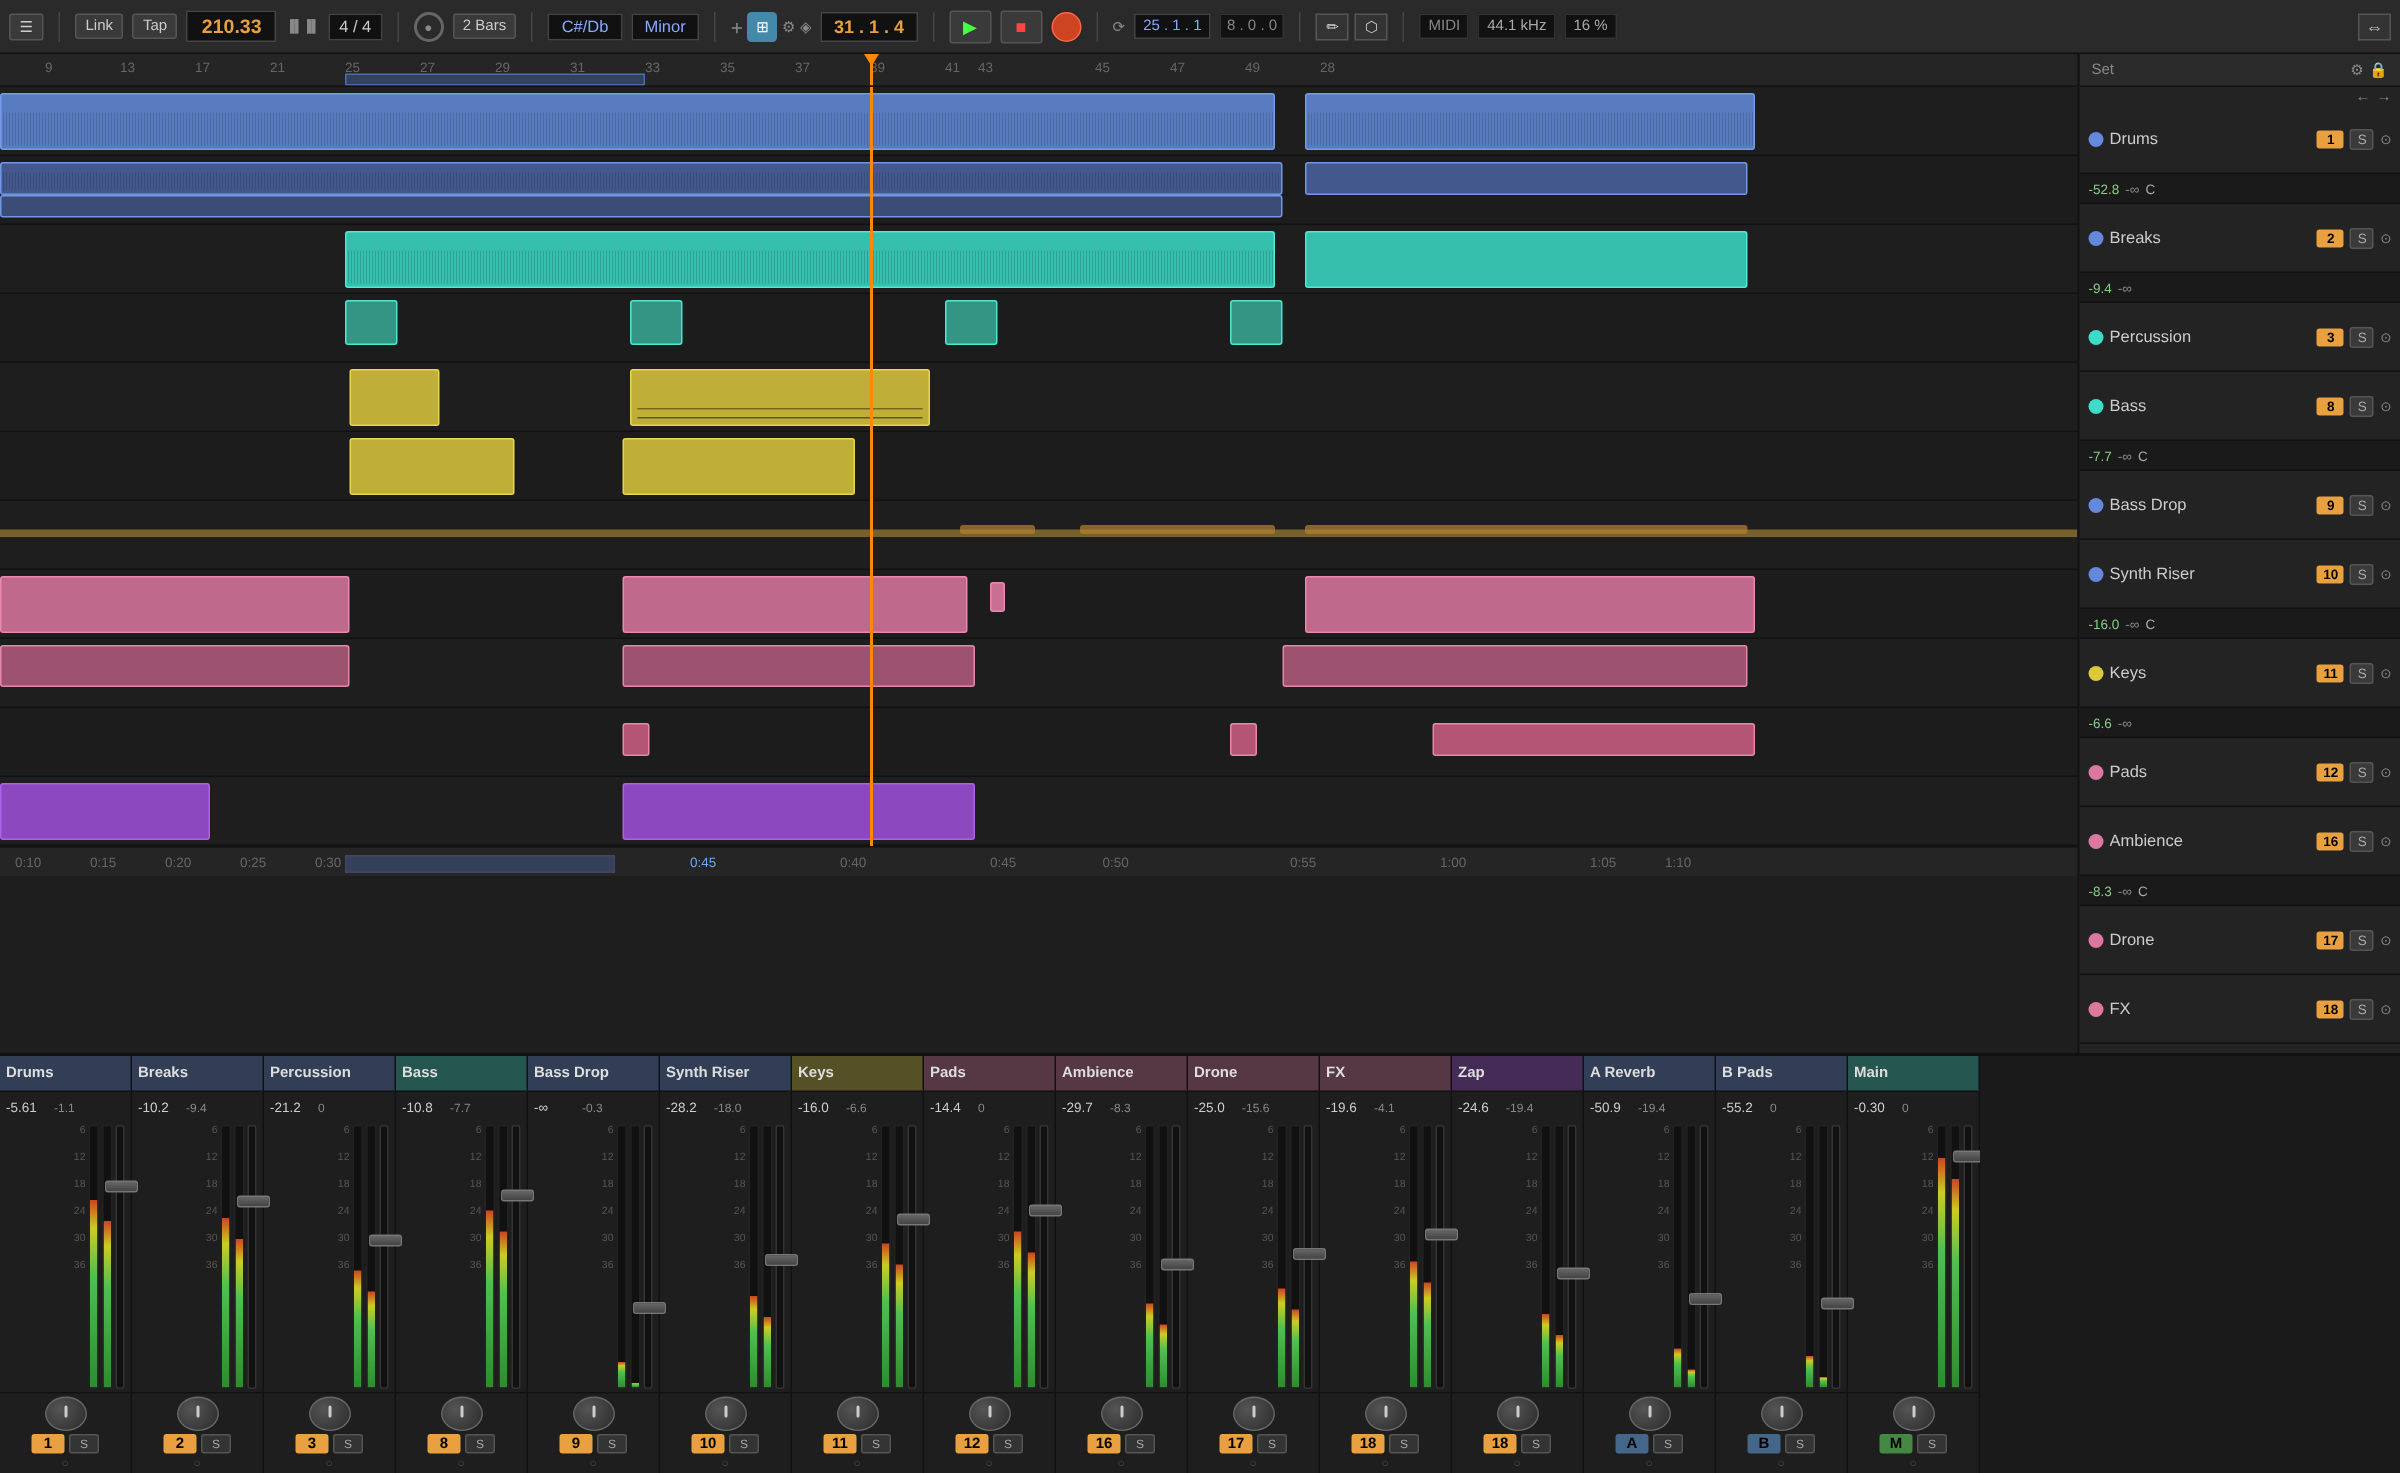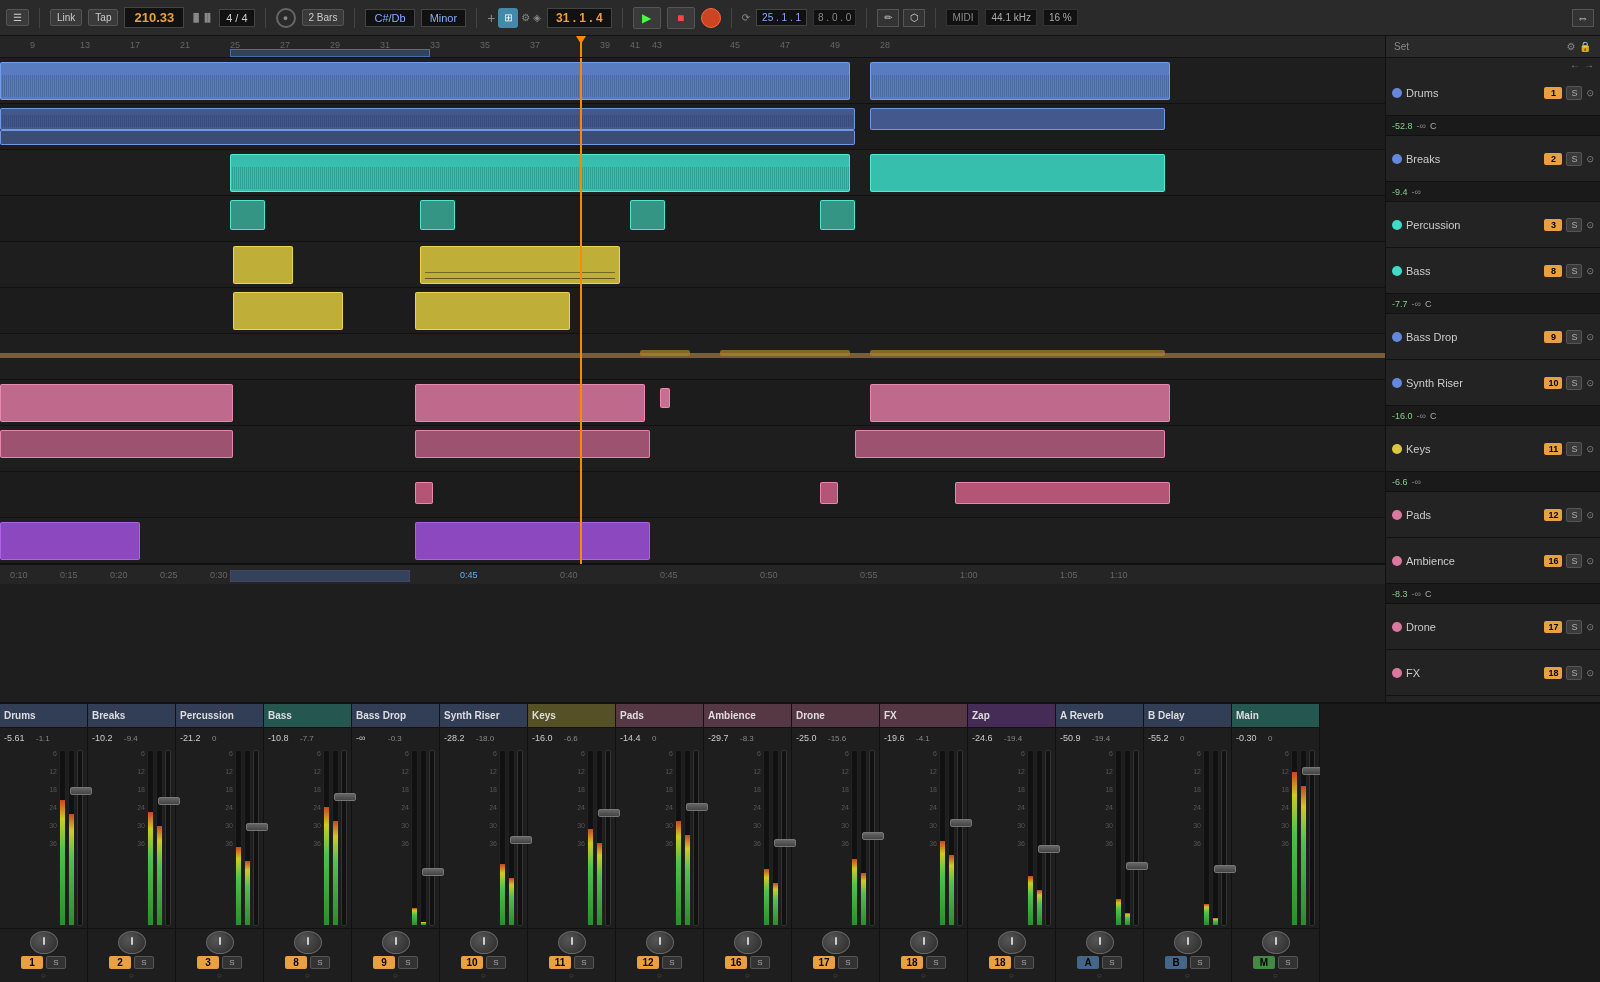--- a/index.html
+++ b/index.html
@@ -465,21 +465,21 @@
       <div class="tl-num" style="left:80px">13</div>
       <div class="tl-num" style="left:130px">17</div>
       <div class="tl-num" style="left:180px">21</div>
       <div class="tl-num" style="left:230px">25</div>
       <div class="tl-num" style="left:280px">27</div>
       <div class="tl-num" style="left:330px">29</div>
       <div class="tl-num" style="left:380px">31</div>
       <div class="tl-num" style="left:430px">33</div>
       <div class="tl-num" style="left:480px">35</div>
       <div class="tl-num" style="left:530px">37</div>
-      <div class="tl-num" style="left:600px">39</div>
+      <div class="tl-num" style="left:580px">39</div>
       <div class="tl-num" style="left:630px">41</div>
       <div class="tl-num" style="left:652px">43</div>
       <div class="tl-num" style="left:730px">45</div>
       <div class="tl-num" style="left:780px">47</div>
       <div class="tl-num" style="left:830px">49</div>
       <div class="tl-num" style="left:880px">28</div>
 
       <div style="position:absolute;left:230px;width:200px;height:8px;bottom:0;background:rgba(100,150,255,0.25);border:1px solid rgba(100,150,255,0.5)"></div>
 
       <div class="playhead-indicator" style="left:580px">
@@ -591,21 +591,21 @@
 
     <div style="height:20px;background:#252525;border-top:1px solid #111;display:flex;align-items:center;overflow:hidden;position:relative">
       <div style="position:absolute;left:10px;font-size:9px;color:#666">0:10</div>
       <div style="position:absolute;left:60px;font-size:9px;color:#666">0:15</div>
       <div style="position:absolute;left:110px;font-size:9px;color:#666">0:20</div>
       <div style="position:absolute;left:160px;font-size:9px;color:#666">0:25</div>
       <div style="position:absolute;left:210px;font-size:9px;color:#666">0:30</div>
       <div style="position:absolute;left:460px;font-size:9px;color:#66aaff">0:45</div>
       <div style="position:absolute;left:560px;font-size:9px;color:#666">0:40</div>
       <div style="position:absolute;left:660px;font-size:9px;color:#666">0:45</div>
-      <div style="position:absolute;left:760px;font-size:9px;color:#666">0:50</div>
+      <div style="position:absolute;left:735px;font-size:9px;color:#666">0:50</div>
       <div style="position:absolute;left:860px;font-size:9px;color:#666">0:55</div>
       <div style="position:absolute;left:960px;font-size:9px;color:#666">1:00</div>
       <div style="position:absolute;left:1060px;font-size:9px;color:#666">1:05</div>
       <div style="position:absolute;left:1110px;font-size:9px;color:#666">1:10</div>
 
       <div style="position:absolute;left:230px;width:180px;height:12px;bottom:2px;background:rgba(100,150,255,0.25);border:1px solid #446"></div>
     </div>
   </div>
 
   <div id="track-list">
@@ -1227,21 +1227,21 @@
     <div class="ch-bottom">
       <div class="ch-knob" title="Pan"></div>
       <div style="display:flex;align-items:center;gap:3px">
         <div class="ch-num-badge" style="background:#446688">A</div>
         <div class="ch-solo-btn">S</div>
       </div>
       <div style="font-size:8px;color:#555;cursor:pointer">○</div>
     </div>
   </div>
       <div class="channel-strip">
-    <div class="ch-name ch-name-breaks">B Delay</div>
+    <div class="ch-name ch-name-breaks">B Pads</div>
     <div class="ch-meters-row">
       <span class="ch-db-val" style="color:#ccc;font-size:9px">-55.2</span>
       <span style="font-size:8px;color:#888;margin-left:2px">0</span>
     </div>
     <div class="ch-fader-area">
       <div style="flex:1;position:relative;display:flex;flex-direction:column;align-items:center;gap:2px">
 
         <div style="font-size:7px;color:#555;position:absolute;right:0;top:0">6</div>
         <div style="font-size:7px;color:#555;position:absolute;right:0;top:18px">12</div>
         <div style="font-size:7px;color:#555;position:absolute;right:0;top:36px">18</div>

